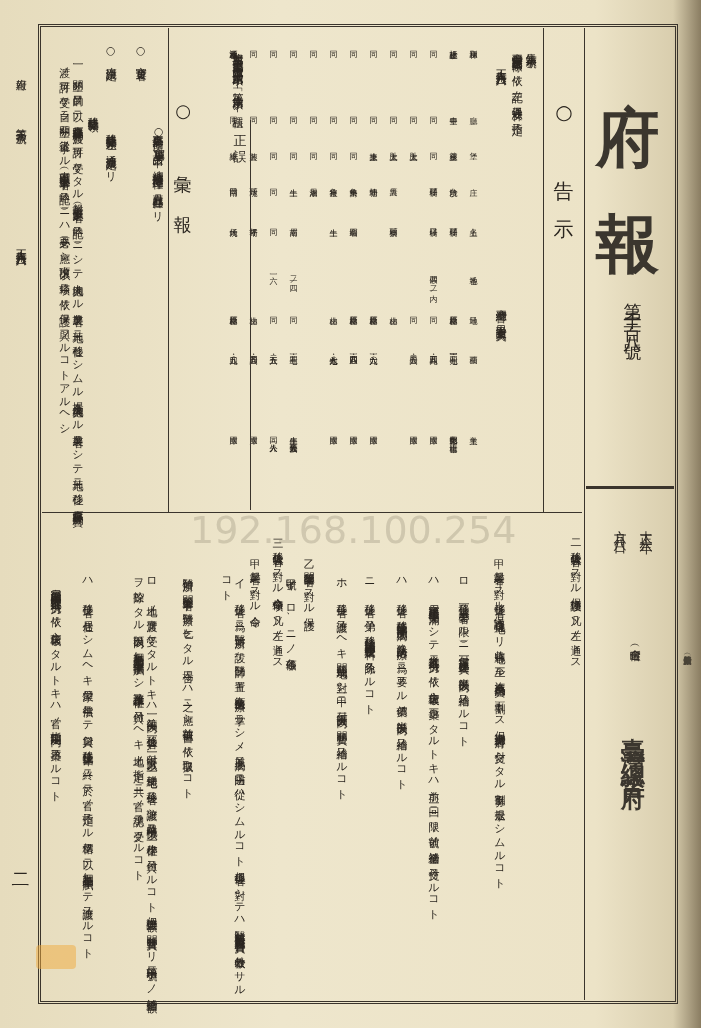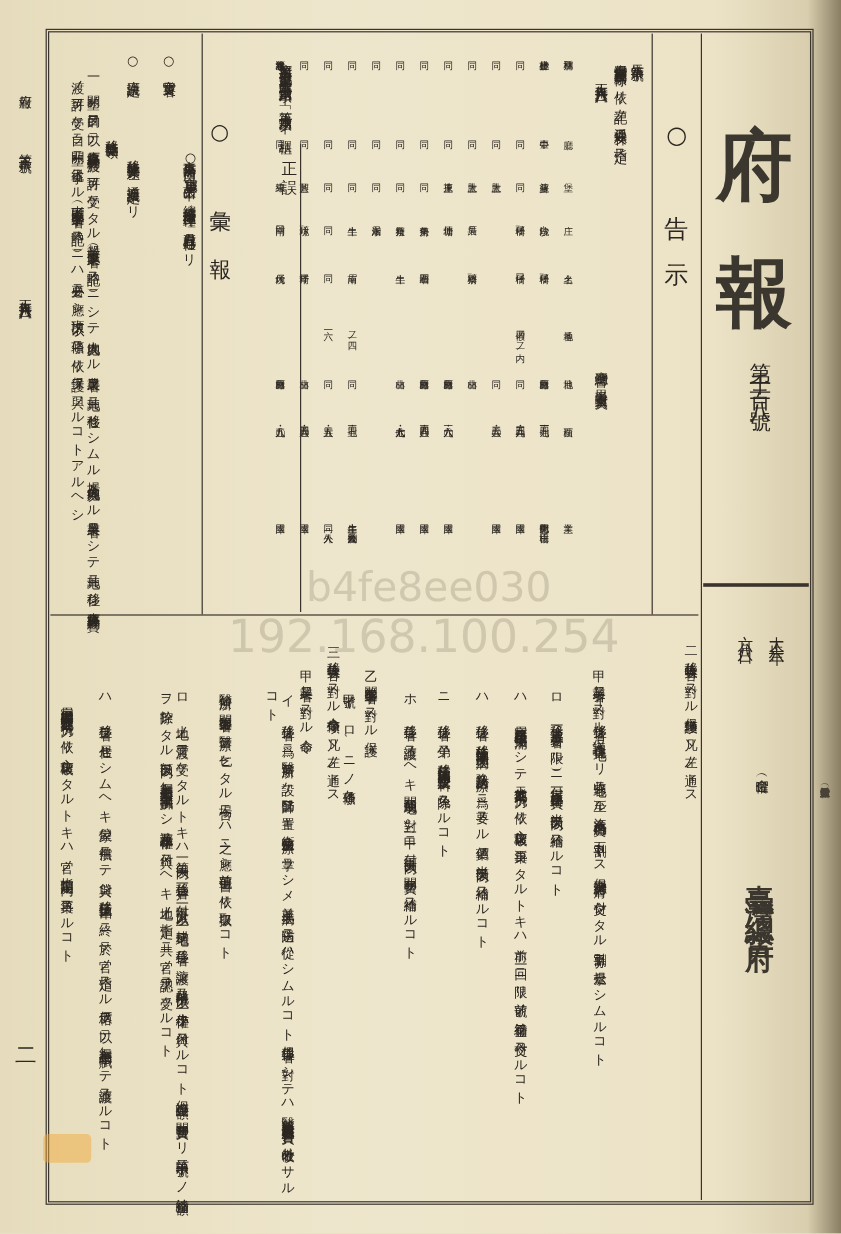--- a/index.html
+++ b/index.html
@@ -204,17 +204,16 @@
   <div class="vt sm" style="left:302px;top:550px;">乙　開墾從事者ニ對スル保護</div>
   <div class="vt sm" style="left:284px;top:570px;">甲號イ、ロ、ニノ各條項</div>
   <div class="vt sm" style="left:266px;top:530px;height:470px;white-space:normal;width:18px;">三　移住者收容ニ對スル命令條項ハ凡ソ左ノ通トス</div>
   <div class="vt sm" style="left:248px;top:550px;">甲　起業者ニ對スル命令</div>
   <div class="vt sm" style="left:196px;top:570px;height:430px;white-space:normal;width:50px;">イ　移住者ノ爲ニ醫療所ヲ設ケ醫師ヲ置キ衛生及醫療ヲ掌ラシメ並風土病ノ防遏ニ從ハシムルコト但移住者ニ對シテハ醫藥料手術料及處置料實費ノ外徵收セサルコト</div>
   <div class="vt sm" style="left:160px;top:570px;height:430px;white-space:normal;width:34px;">醫療所ハ開墾從事者カ醫療ヲ乞ヒタル場合ニハ之ニ應シ前號但書ニ依リ取扱フコト</div>
   <div class="vt sm" style="left:96px;top:570px;height:430px;white-space:normal;width:62px;">ロ　土地ノ賣渡ヲ受ケタルトキハ一箇年以内ニ移住者一戸ニ付一甲六分以上ノ耕宅地ヲ移住者ニ讓渡シ及耕地二甲以上ノ小作權ヲ付與スルコト但讓渡金額ハ開墾實費ヨリ第二項甲號ホノ補給金額ヲ控除シタル額以内ヲ無利息十箇年乃至十五箇年賦拂トシ讓渡及小作權ヲ付與スヘキ土地ノ指定ト共ニ官ノ承認ヲ受クルコト</div>
   <div class="vt sm" style="left:64px;top:570px;height:430px;white-space:normal;width:30px;">ハ　移住者ヲ居住セシムヘキ家屋ハ無償ニテ貸與シ移住後三箇年ノ終ニ於テ官ノ指定スル價格ヲ以テ無利息十箇年賦ニテ讓渡スルコト</div>
   <div class="vt sm" style="left:44px;top:580px;height:420px;white-space:normal;width:18px;">家屋貸與期間中天災其他不可抗力ニ依リ亡失壞破シタルトキハ官ノ指定期限內ニ再築スルコト</div>
 
-  <div class="wm" style="left:255px;top:470px;font-size:34px;">b4fe8ee030</div>
   <div class="wm" style="left:190px;top:508px;font-size:38px;">192.168.100.254</div>
 
   <div style="position:absolute;left:36px;top:945px;width:40px;height:24px;border-radius:4px;background:rgba(240,170,60,0.5);"></div>
 </div>
 
 </body></html>

